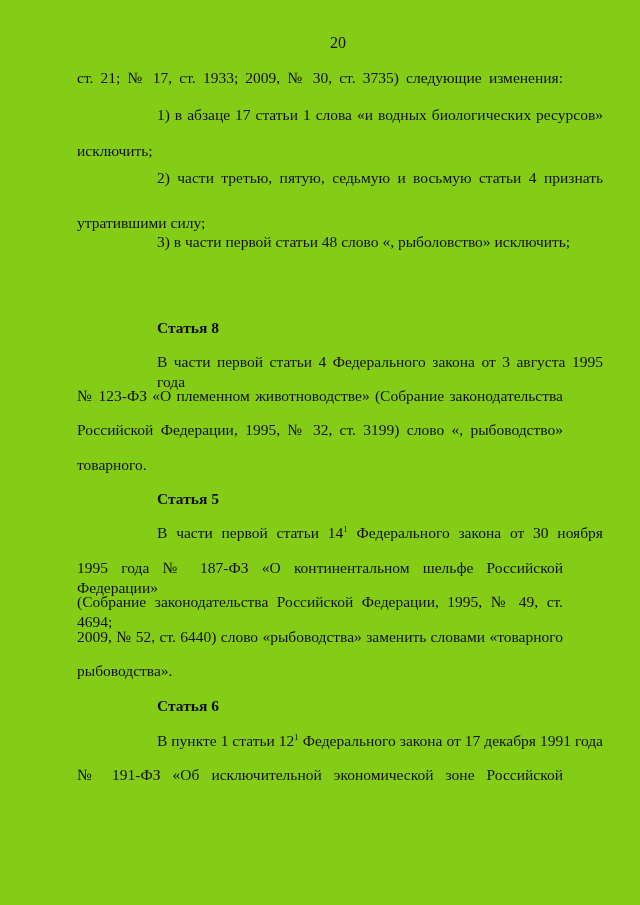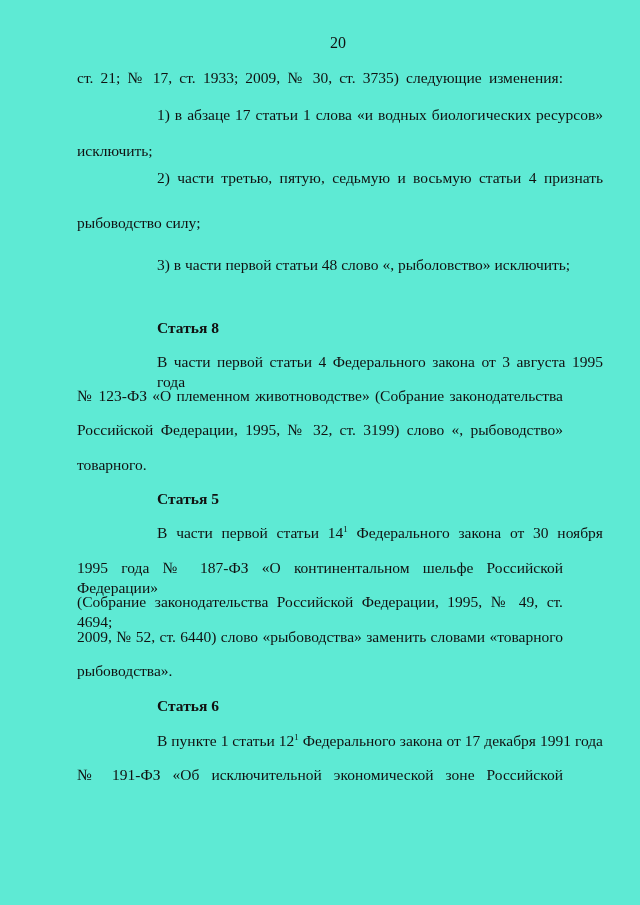--- a/index.html
+++ b/index.html
@@ -1,37 +1,37 @@
 <!DOCTYPE html>
 <html><head>
 <meta charset="utf-8">
 <style>
   html, body { margin: 0; padding: 0; background: #ffffff; }
   body { width: 640px; height: 905px; position: relative; overflow: hidden;
          font-family: "Liberation Serif", "DejaVu Serif", serif; color: #111; }
-  .page { position: absolute; left: 0; top: 0; width: 640px; height: 905px; background: #5eead4; }
+  .page { position: absolute; left: 0; top: 0; width: 640px; height: 905px; background: #84cc16; }
   .ln { position: absolute; left: 77px; width: 486px; font-size: 15.5px; line-height: 20px; white-space: nowrap; }
   .ind { left: 117px; width: 446px; margin-left: 40px; }
   .just { text-align: justify; text-align-last: justify; white-space: normal; }
   .bold { font-weight: bold; }
   .pagenum { position: absolute; top: 34px; left: 0; width: 640px; text-align: center; font-size: 16px; padding-left: 36px; box-sizing: border-box; }
   sup { font-size: 9px; line-height: 0; vertical-align: 6px; }
 </style>
 </head>
 <body>
 
 <div class="page">
   <div class="pagenum">20</div>
 
   <div class="ln just" style="top:68px">ст. 21; № 17, ст. 1933; 2009, № 30, ст. 3735) следующие изменения:</div>
   <div class="ln ind just" style="top:105px">1) в абзаце 17 статьи 1 слова «и водных биологических ресурсов»</div>
   <div class="ln" style="top:141px">исключить;</div>
   <div class="ln ind just" style="top:168px">2) части третью, пятую, седьмую и восьмую статьи 4 признать</div>
-  <div class="ln" style="top:213px">рыбоводство силу;</div>
-  <div class="ln ind" style="top:255px">3) в части первой статьи 48 слово «, рыболовство» исключить;</div>
+  <div class="ln" style="top:213px">утратившими силу;</div>
+  <div class="ln ind" style="top:232px">3) в части первой статьи 48 слово «, рыболовство» исключить;</div>
 
   <div class="ln ind bold" style="top:318px">Статья 8</div>
   <div class="ln ind just" style="top:352px">В части первой статьи 4 Федерального закона от 3 августа 1995 года</div>
   <div class="ln just" style="top:386px">№ 123-ФЗ «О племенном животноводстве» (Собрание законодательства</div>
   <div class="ln just" style="top:420px">Российской Федерации, 1995, № 32, ст. 3199) слово «, рыбоводство»</div>
   <div class="ln" style="top:455px">товарного.</div>
 
   <div class="ln ind bold" style="top:489px">Статья 5</div>
   <div class="ln ind just" style="top:523px"><span>В части первой статьи 14</span><sup>1</sup><span> Федерального закона от 30 ноября</span></div>
   <div class="ln just" style="top:558px">1995 года № 187-ФЗ «О континентальном шельфе Российской Федерации»</div>

